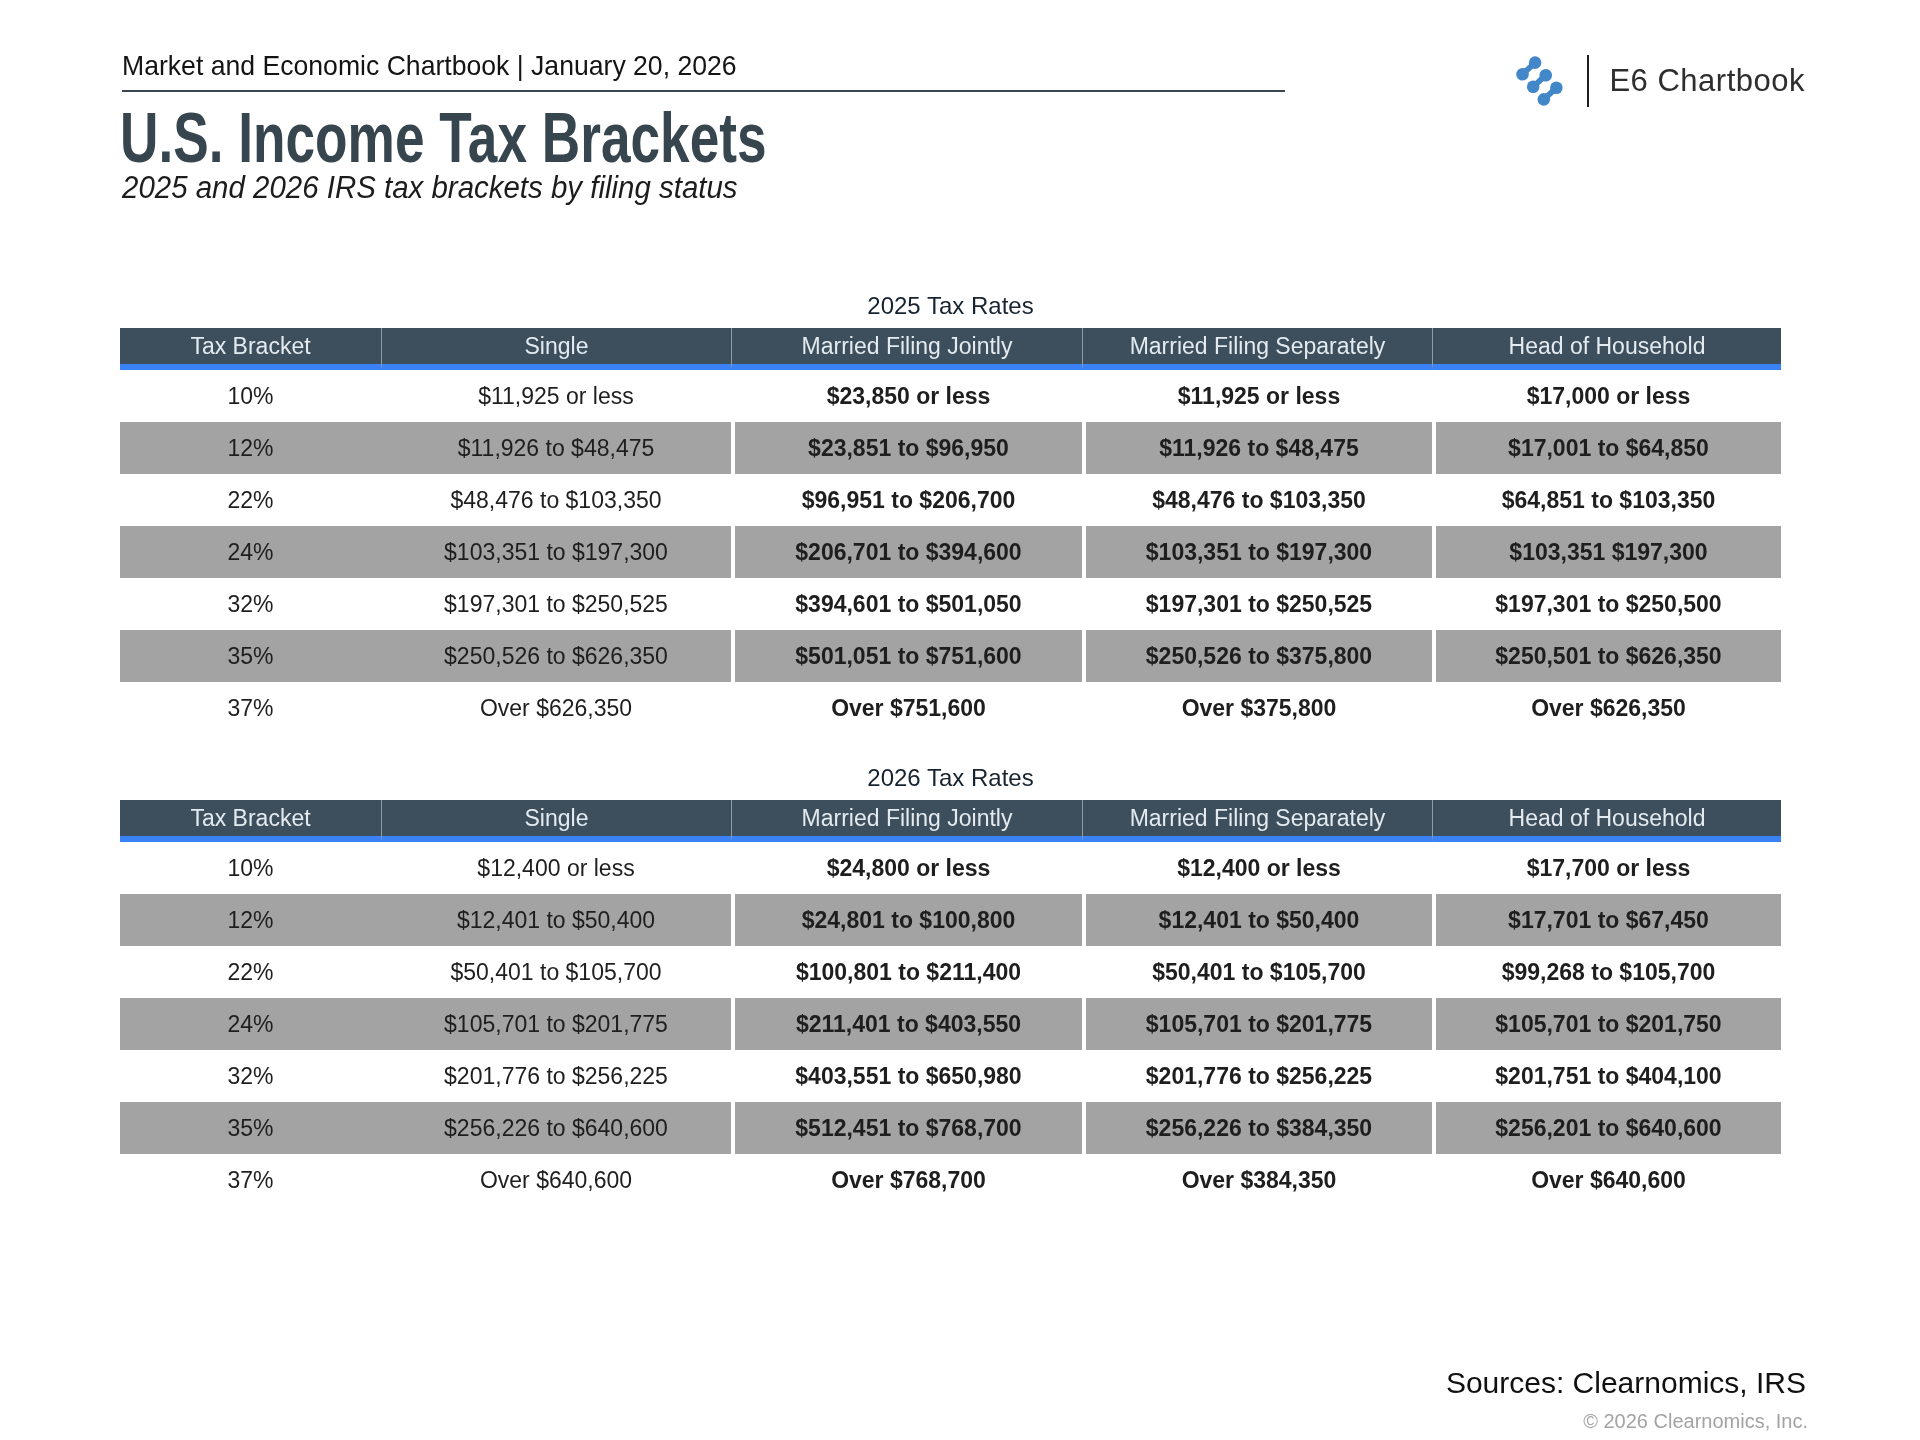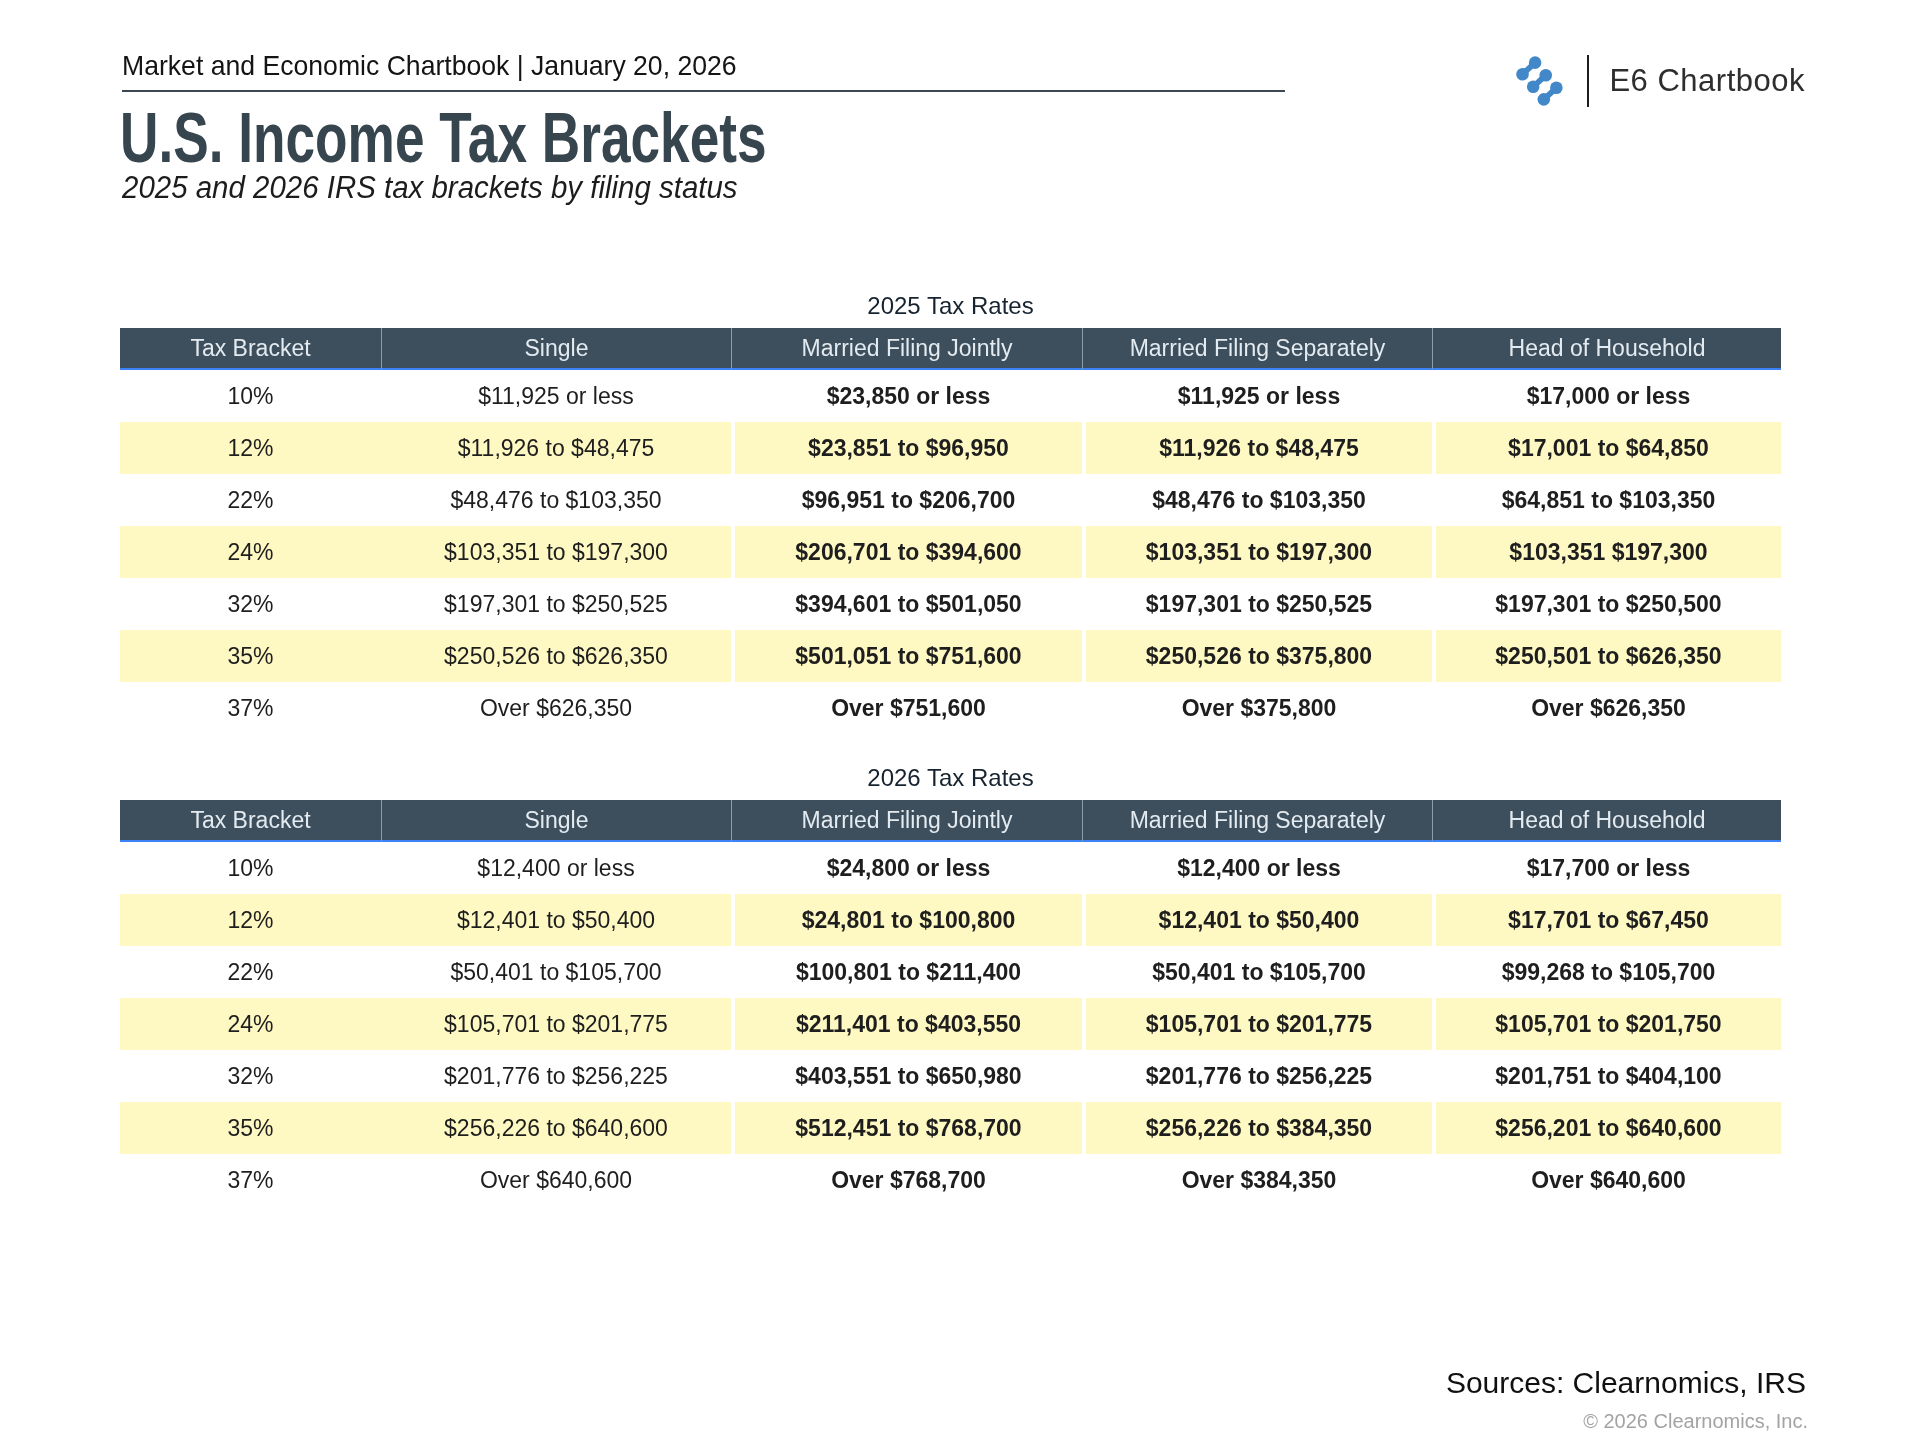--- a/index.html
+++ b/index.html
@@ -65,30 +65,30 @@
   col.c0 { width:261px; }
   col.c1 { width:350px; }
   col.c2 { width:351px; }
   col.c3 { width:350px; }
   col.c4 { width:349px; }
 
   table.tax-table th {
     height:42px; background:#3d4e5c; color:#e4ebf0;
     font-size:23px; font-weight:400; text-align:center;
     vertical-align:middle;
-    border-bottom:2px solid #3b82f6;
+    border-bottom:6px solid #3b82f6;
   }
   table.tax-table th + th { border-left:1px solid #8e9da9; }
 
   table.tax-table td {
     height:52px; font-size:23px; color:#1e1e1e;
     text-align:center; vertical-align:middle;
     background:#ffffff;
   }
-  table.tax-table tr.striped td { background:#fef9c3; }
+  table.tax-table tr.striped td { background:#a3a3a3; }
   
   table.tax-table td:nth-child(n+3) { border-left:4px solid #ffffff;font-weight:bold; }
 
   
   .footer-sources {
     position:absolute; right:114px; top:1366px;
     font-size:30px; color:#101010; white-space:nowrap;
   }
   .footer-copyright {
     position:absolute; right:112px; top:1410px;

